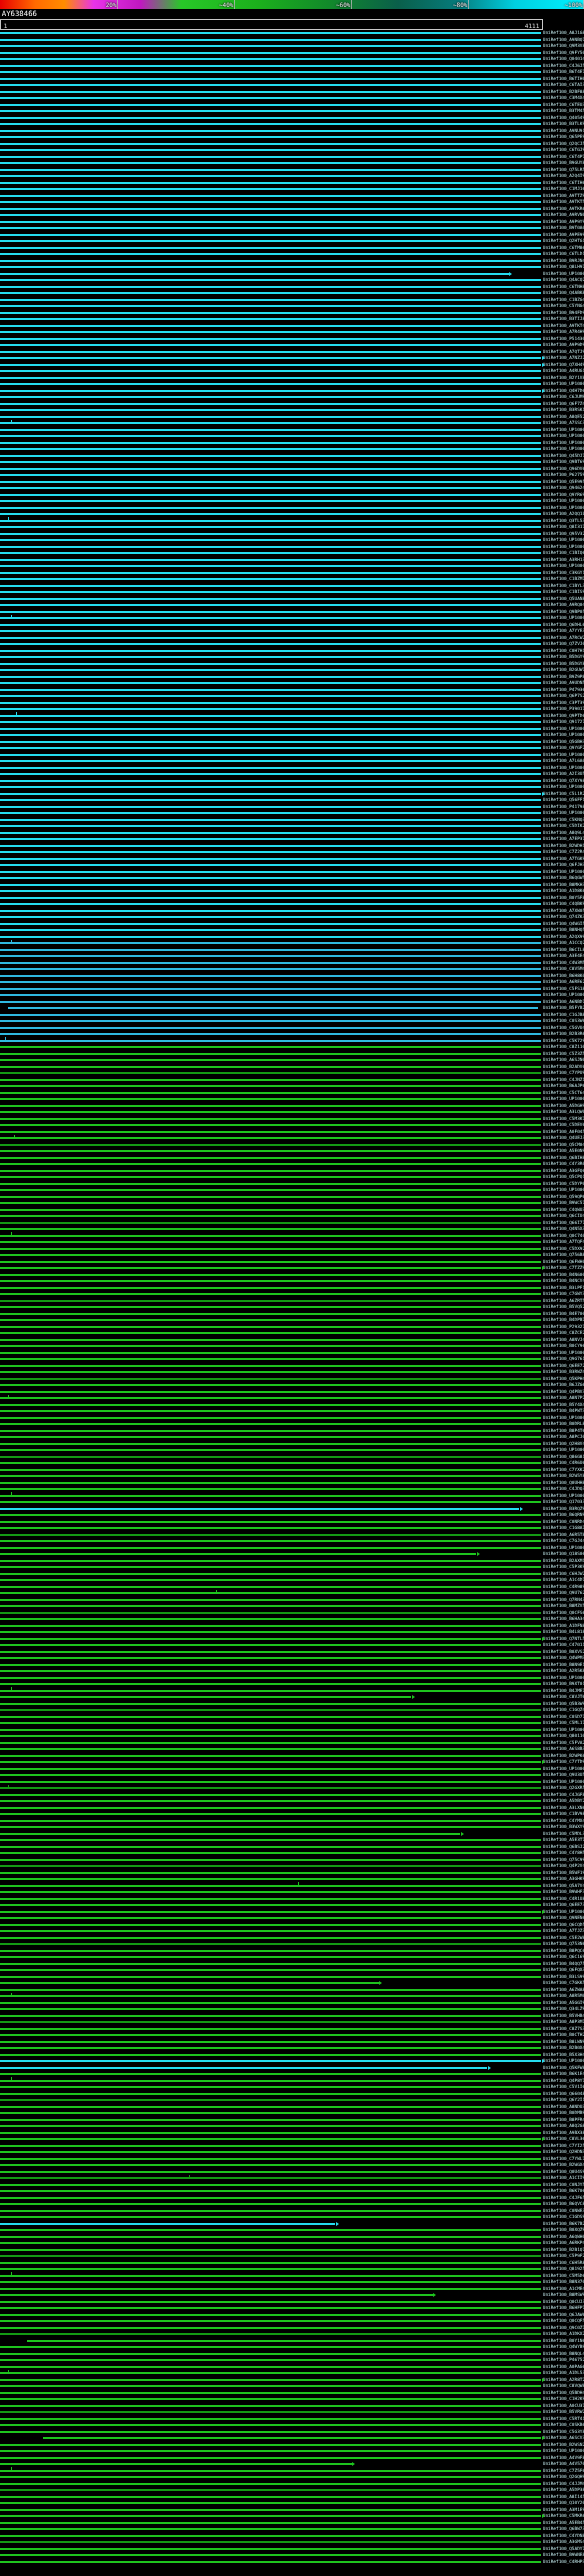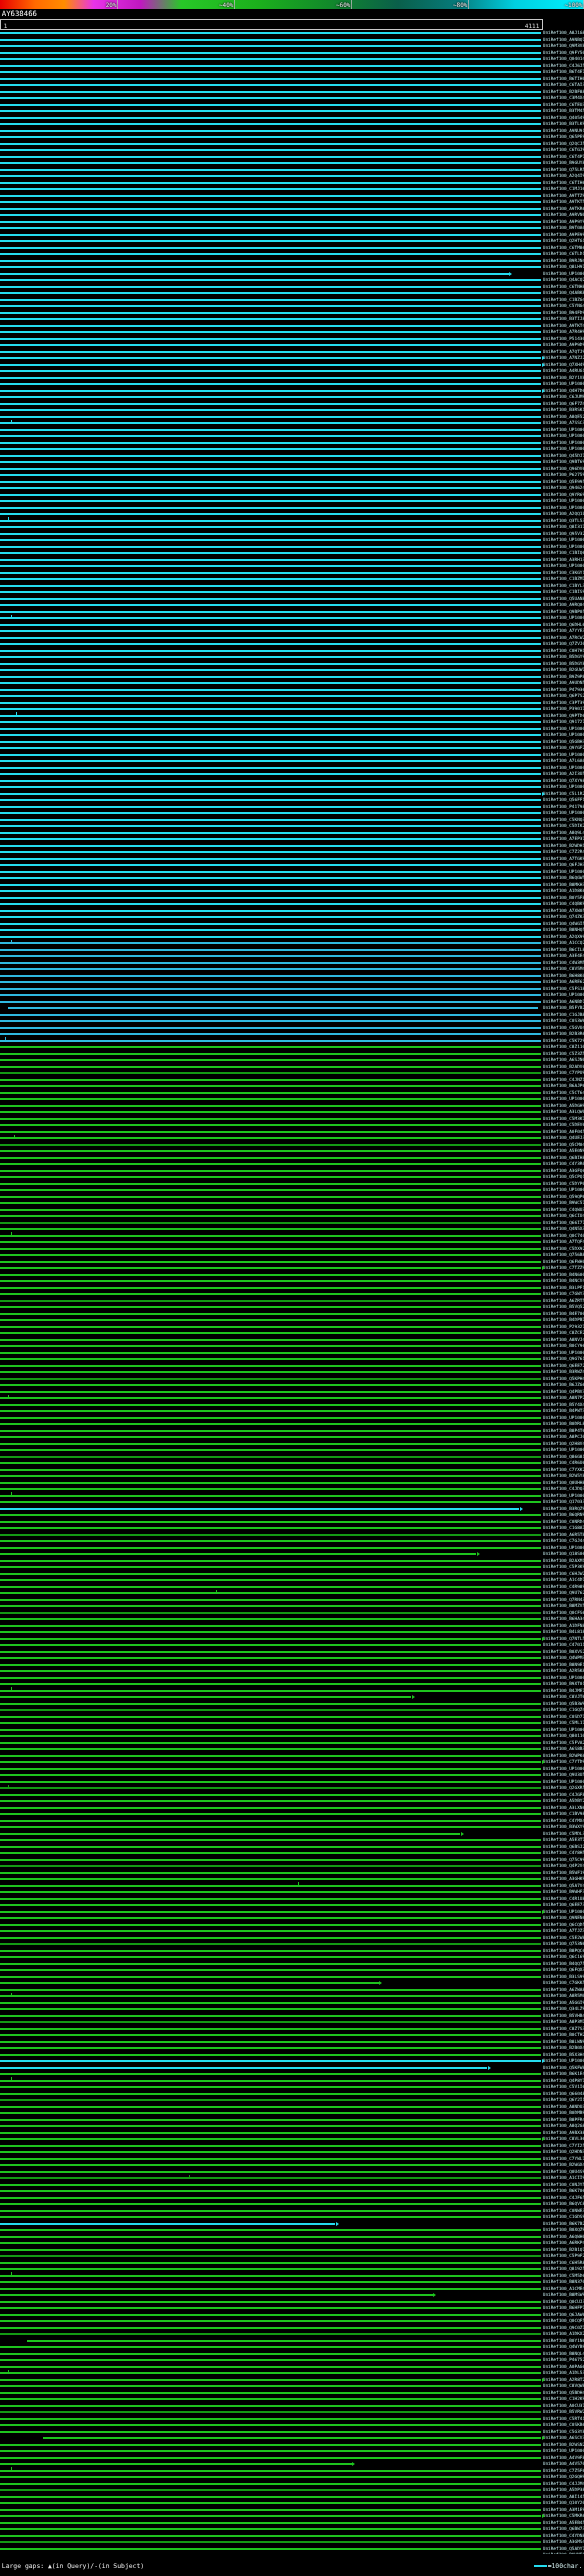--- a/index.html
+++ b/index.html
@@ -2462,19 +2462,15 @@
         <span class="lbl" style="color: rgb(191, 230, 232);">UniRef100_B9WNE8</span>
       </div>
       <div class="row">
         <div class="bars">
           <div class="bar" style="left: 0%; width: 100%; background: rgb(30, 196, 30); color: rgb(30, 196, 30);"></div>
         </div>
         <span class="lbl" style="color: rgb(191, 230, 232);">UniRef100_C4RHP3</span>
       </div>
     </div>
 
-  <div class="legend">
-    <span class="gaps">Large gaps: ▲(in Query)/-(in Subject)</span>
-    <span class="unit"><span class="dash" style="background: rgb(37, 220, 239);"></span><span>=100char.</span></span>
-  </div>
 
 </div>
 
 
 </body></html>

